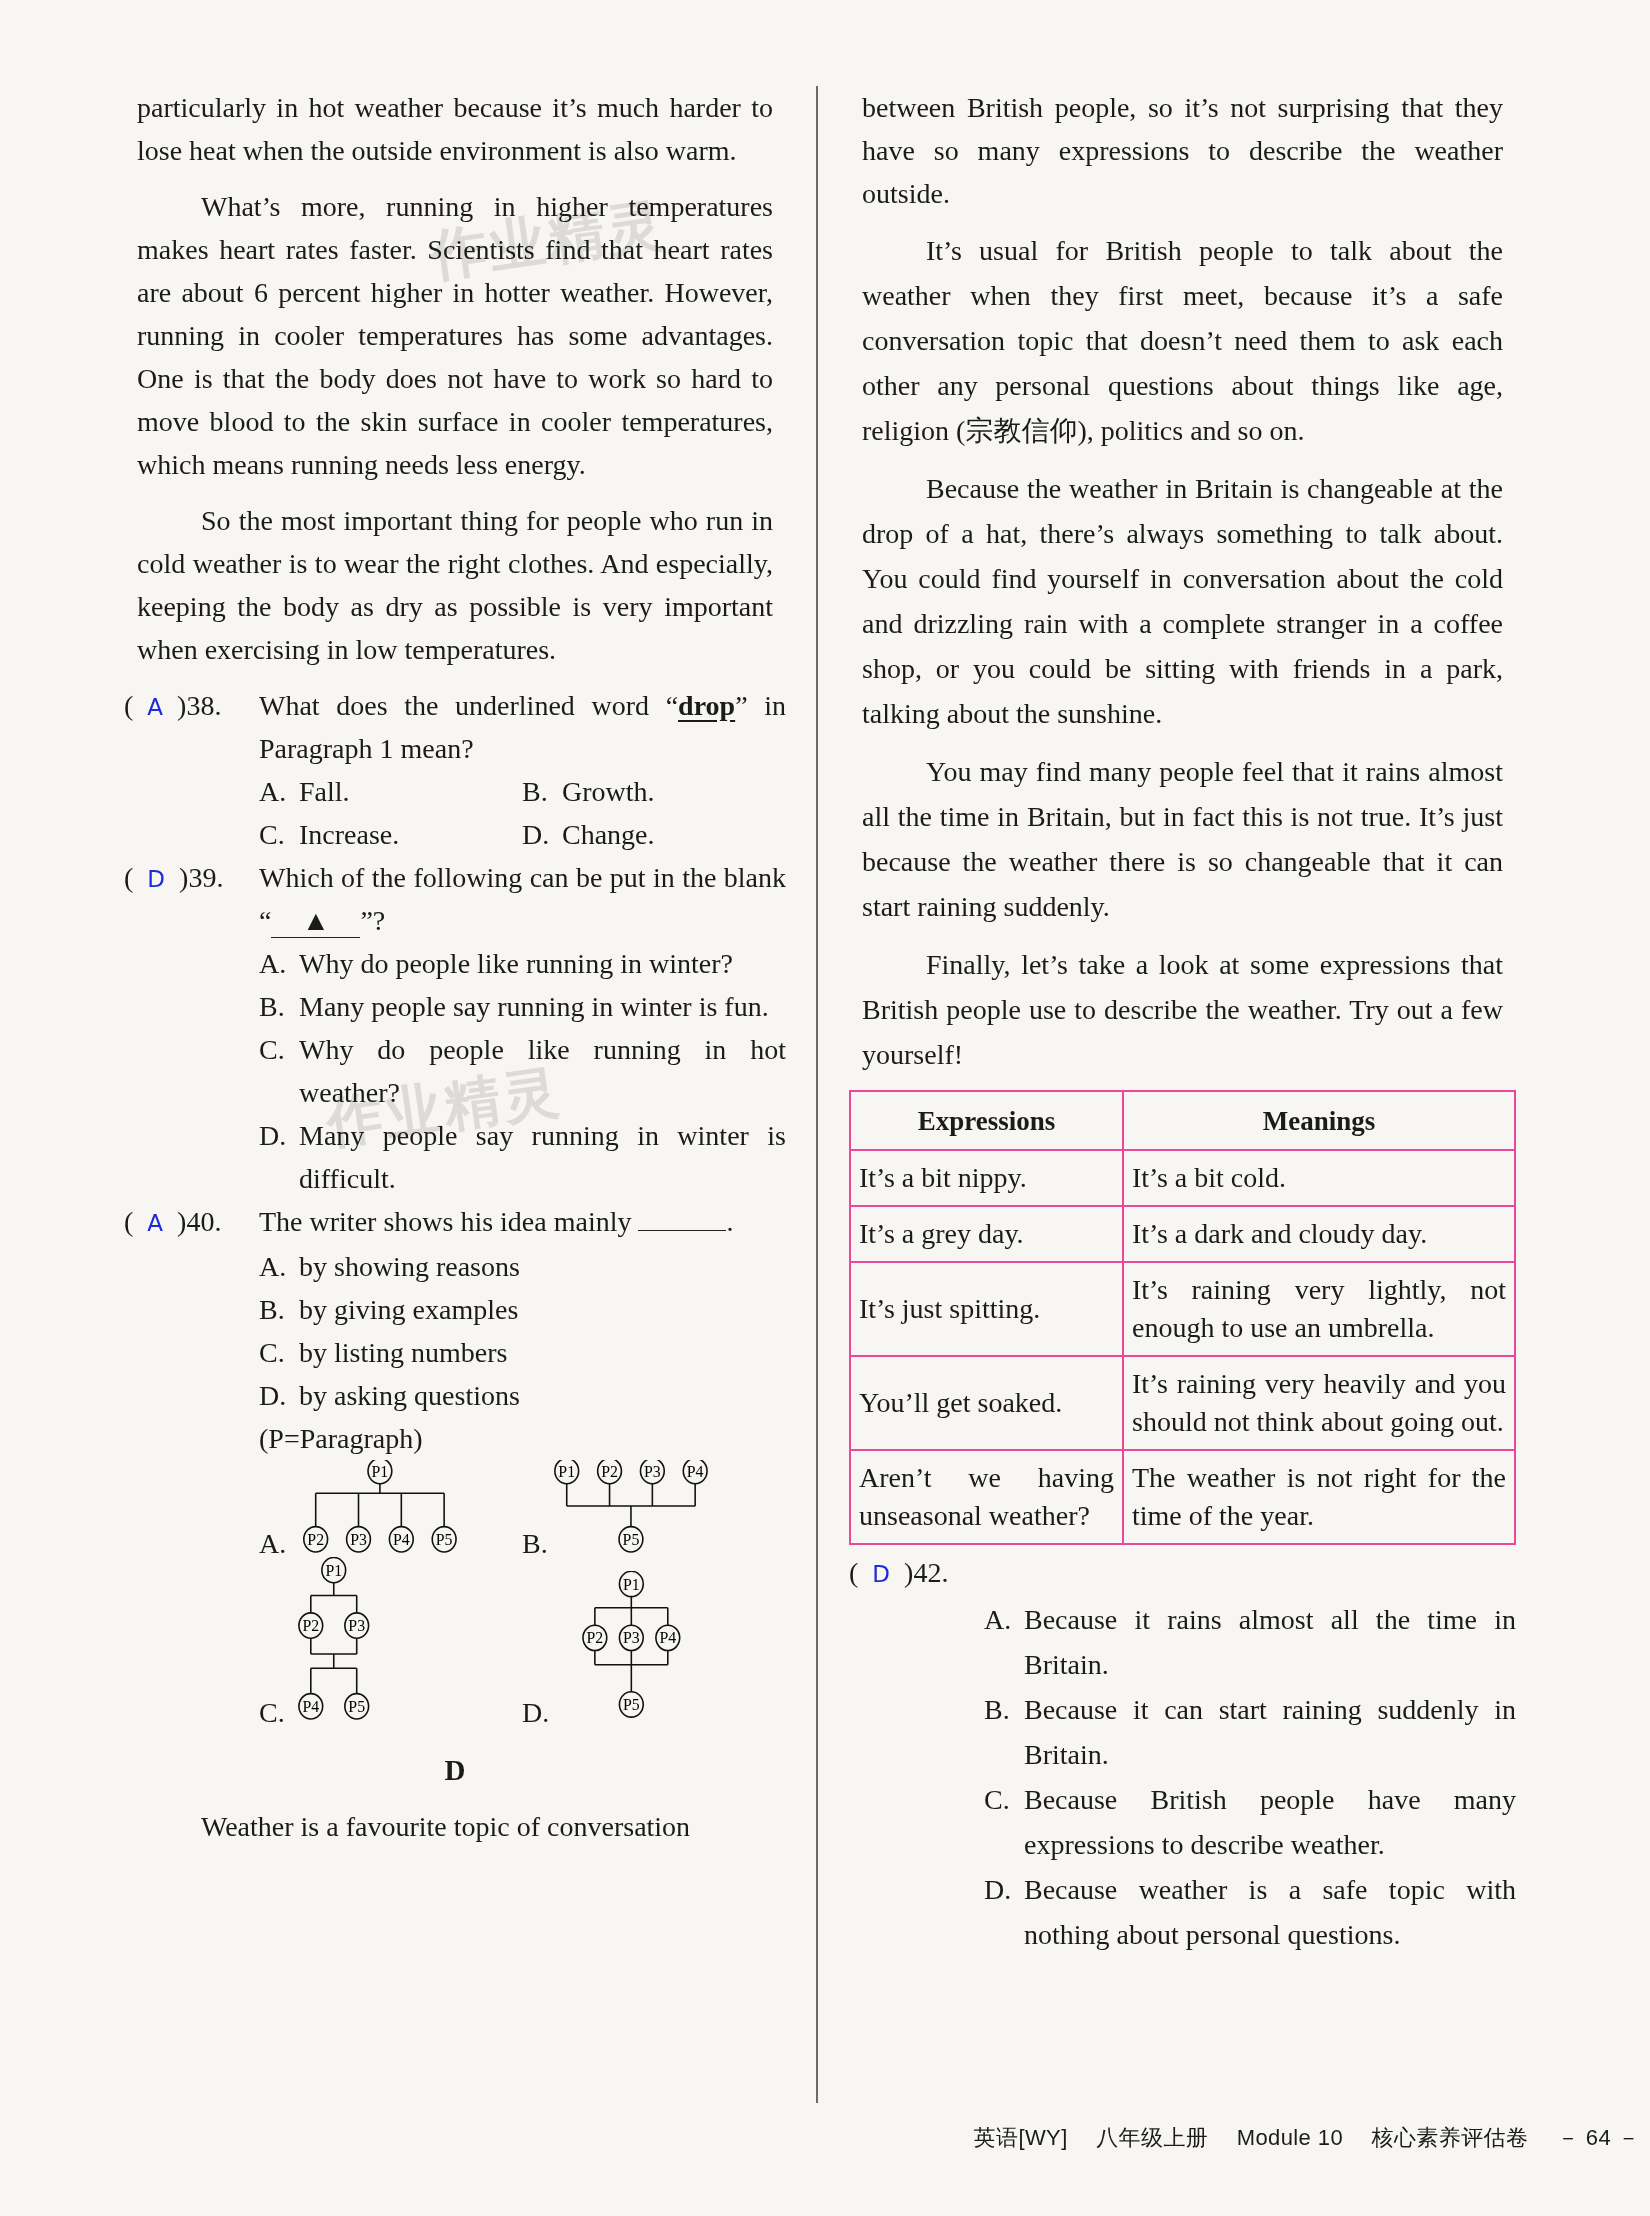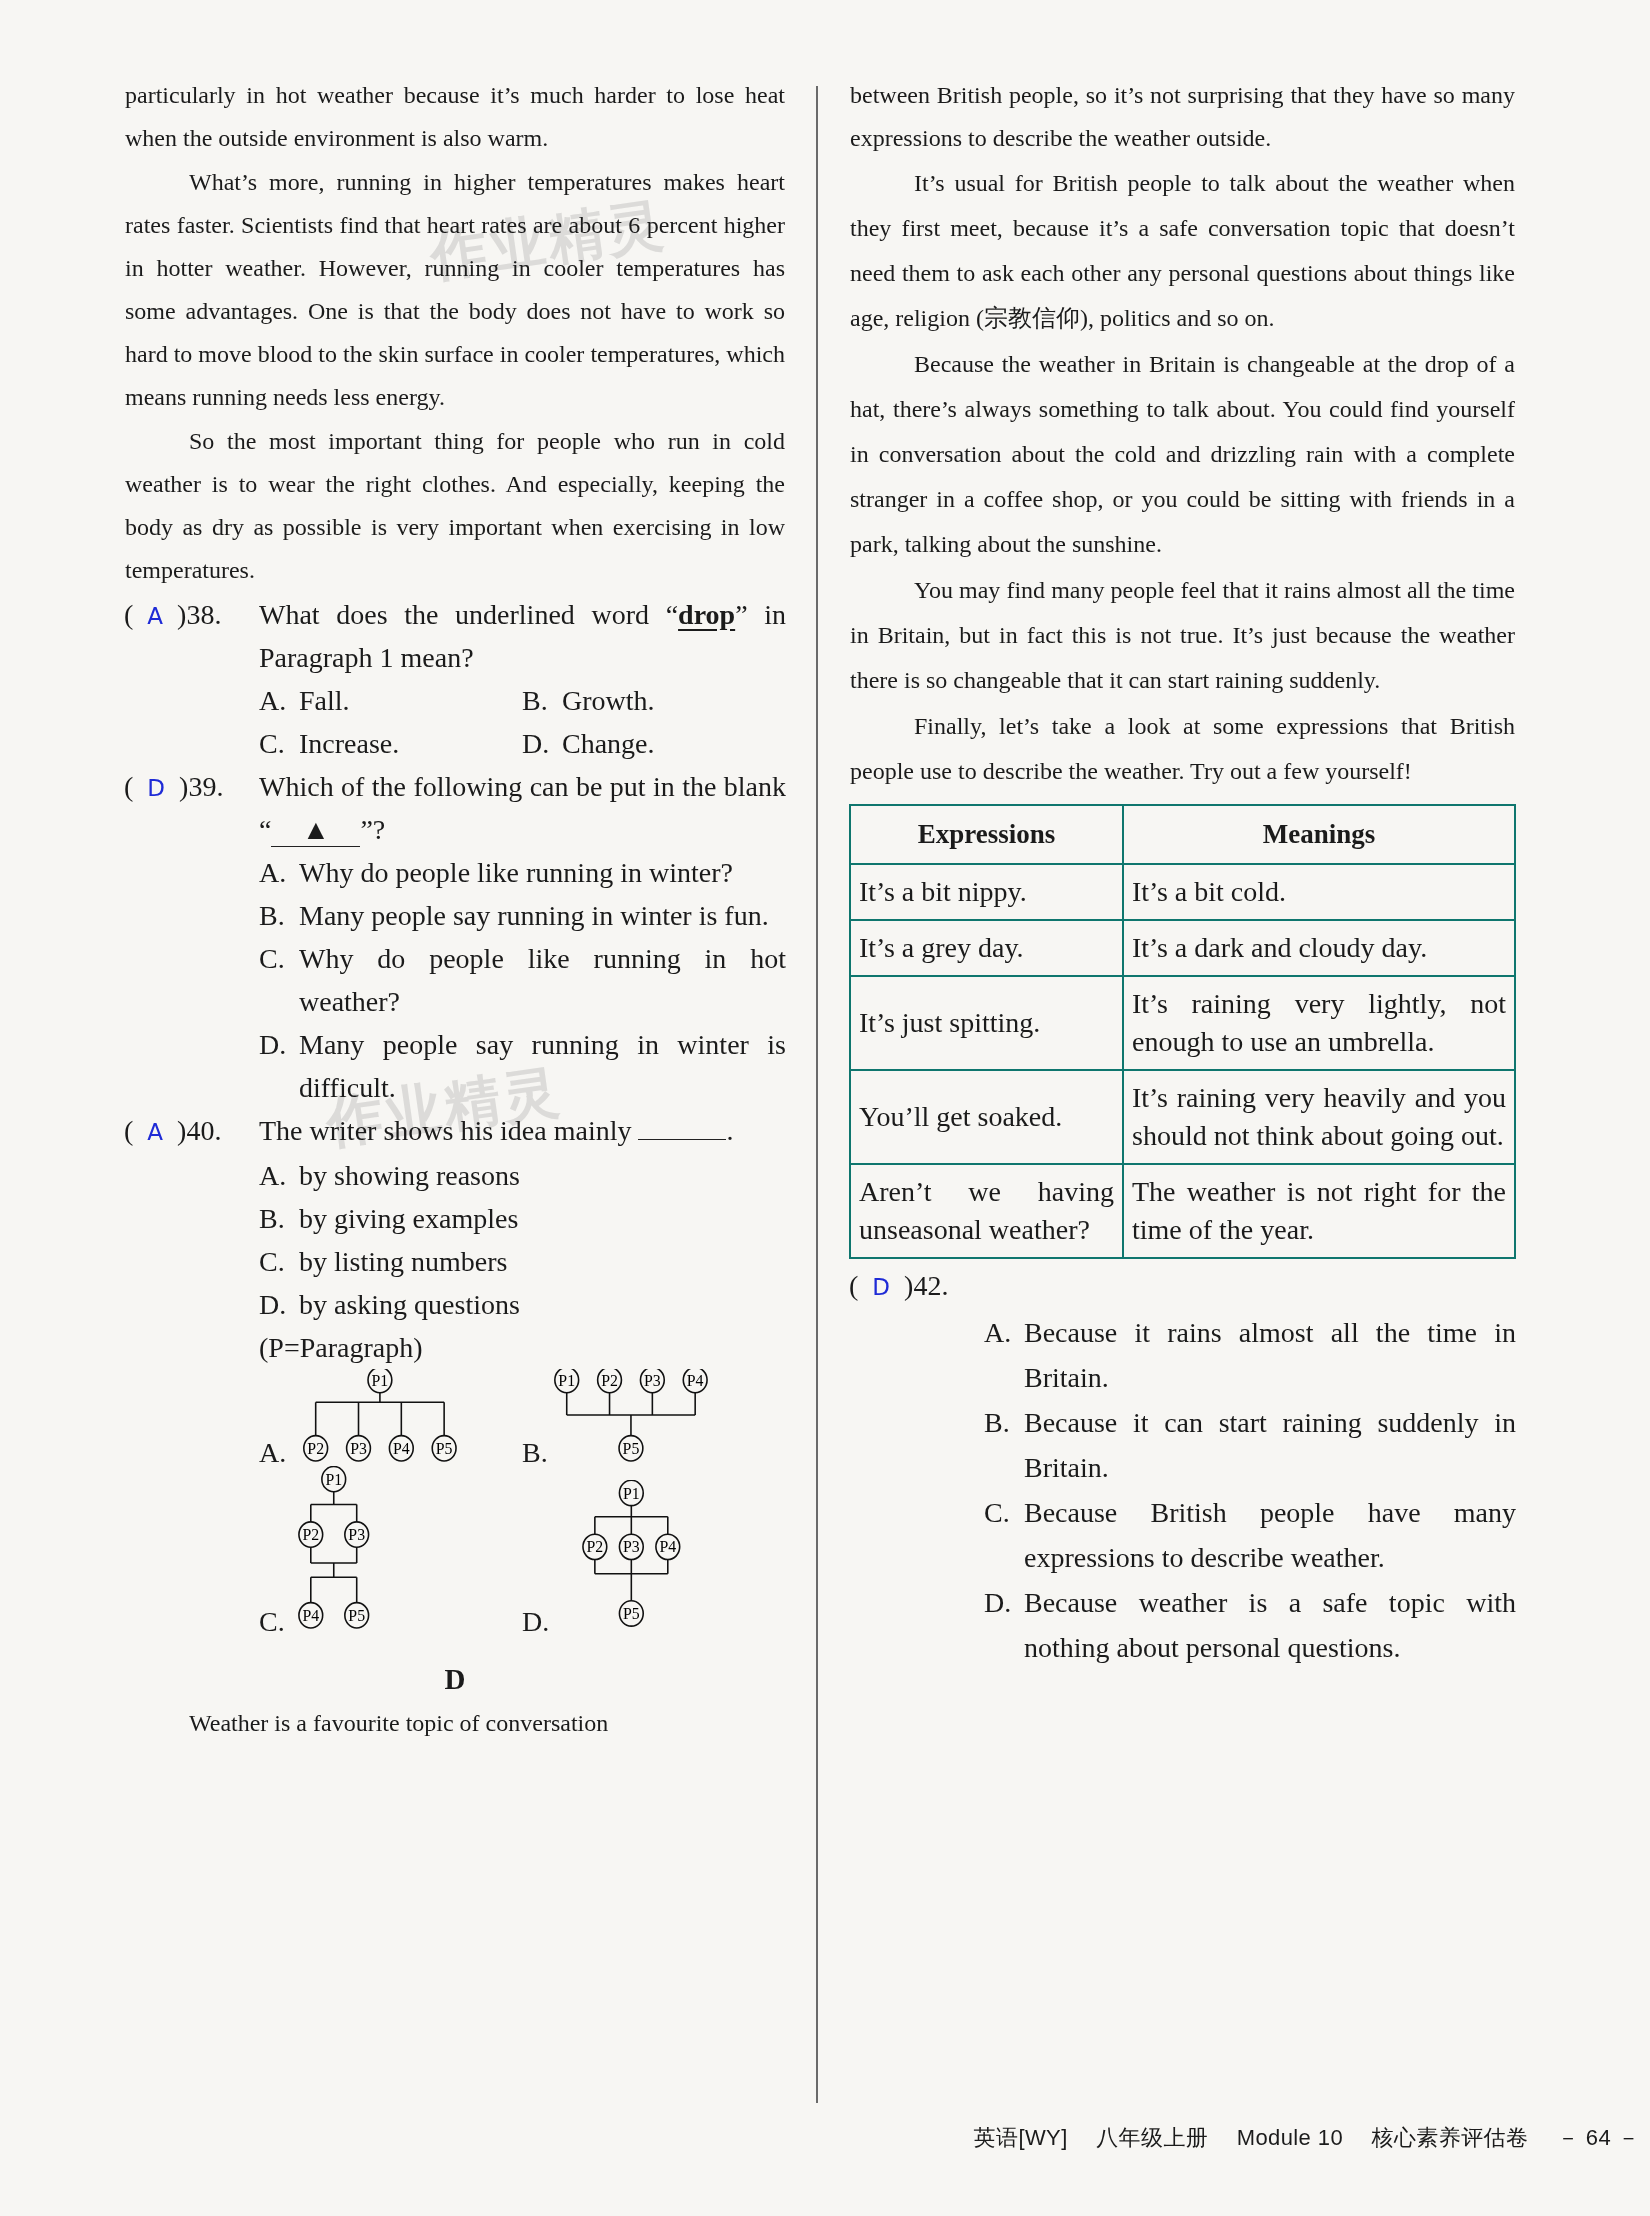--- a/index.html
+++ b/index.html
@@ -8,41 +8,41 @@
     background: #f7f6f3;
     font-family: "Liberation Serif", "DejaVu Serif", serif;
     color: #1b1b1b;
     position: relative;
     overflow: hidden;
   }
   .col { position: absolute; top: 73px; }
   #col-left { left: 124px; width: 662px; }
   #col-right { left: 849px; width: 667px; }
   .divider { position: absolute; left: 816px; top: 86px; width: 1.6px; height: 2017px; background: #6a6a6a; }
-  p.para { margin: 1px; font-size: 24px; line-height: 43px; text-align: justify; }
+  p.para { margin: 13px; font-size: 28px; line-height: 43px; text-align: justify; }
   p.indent { text-indent: 64px; }
   .q { position: relative; font-size: 28px; line-height: 43px; }
   .q-head { display: flex; }
   .q-paren { width: 135px; flex: none; white-space: pre; }
   .q-ans { color: #1f2bd6; font-family: "DejaVu Sans", sans-serif; font-size: 23px; }
   .q-stem { flex: 1; text-align: justify; }
   .opts { padding-left: 135px; }
   .opt { display: flex; text-align: justify; }
   .opt-letter { width: 40px; flex: none; }
   .opt-text { flex: 1; }
   .opts-grid { padding-left: 135px; display: grid; grid-template-columns: 263px 1fr; }
   .bold-u { font-weight: bold; text-decoration: underline; text-underline-offset: 4.8px; }
   .blank-line { display: inline-block; width: 89px; border-bottom: 1.6px solid #222; text-align: center; line-height: 32px; }
   .blank-short { display: inline-block; width: 88px; border-bottom: 1.6px solid #222; height: 24px; }
   .section-label { text-align: center; font-weight: bold; font-size: 29px; line-height: 43px; margin-top: 3.2px; }
   .diagrams { position: relative; height: 286px; margin-left: 135px; }
   .diagram { position: absolute; }
   .diag-letter { position: absolute; font-size: 28px; }
   table.expr { border-collapse: collapse; width: 667px; margin-top: 9.5px; margin-bottom: 4.8px; font-size: 28px; line-height: 38px; }
-  table.expr td, table.expr th { border: 2px solid #0f766e; padding: 8px 8px; vertical-align: middle; text-align: justify; }
+  table.expr td, table.expr th { border: 2px solid #ec4899; padding: 8px 8px; vertical-align: middle; text-align: justify; }
   table.expr th { font-weight: bold; text-align: center; font-size: 27px; padding: 9.5px 8px; }
   table.expr td:first-child, table.expr th:first-child { width: 255px; }
   .footer { position: absolute; left: 0; width: 1651px; top: 2123px; text-align: right; font-size: 22px; font-family: "Liberation Sans", "DejaVu Sans", sans-serif; letter-spacing: 0.4px; }
   .footer span { margin: 0 11px; }
   .watermark { position: absolute; font-family: "DejaVu Sans", sans-serif; font-size: 56px; color: rgba(150,150,150,0.28); font-weight: bold; letter-spacing: 3.2px; transform: rotate(-8deg); }
 </style>
 </head>
 <body>
 
 <div class="watermark" style="left:430px; top:203px;">作业精灵</div>

